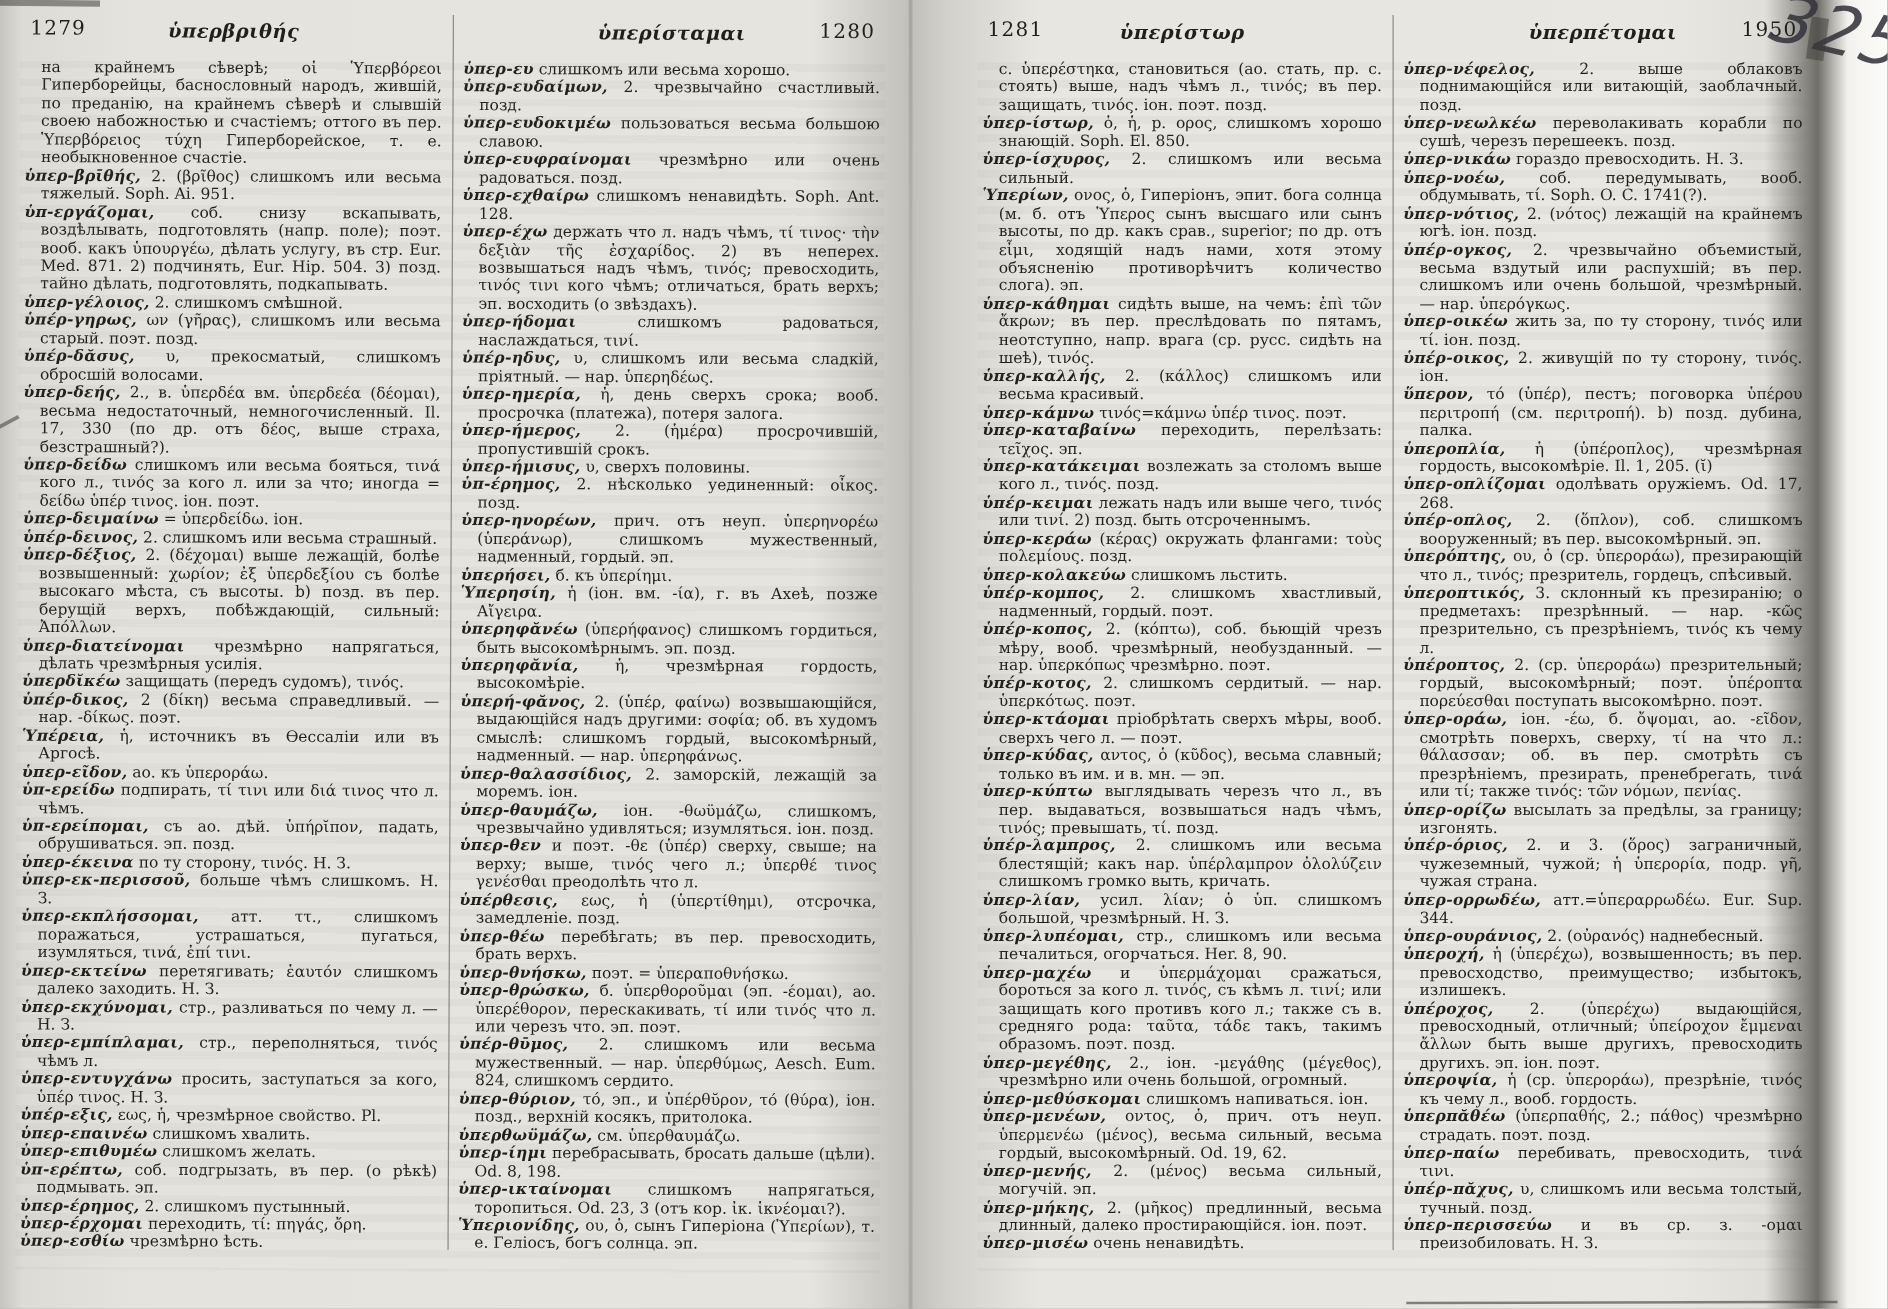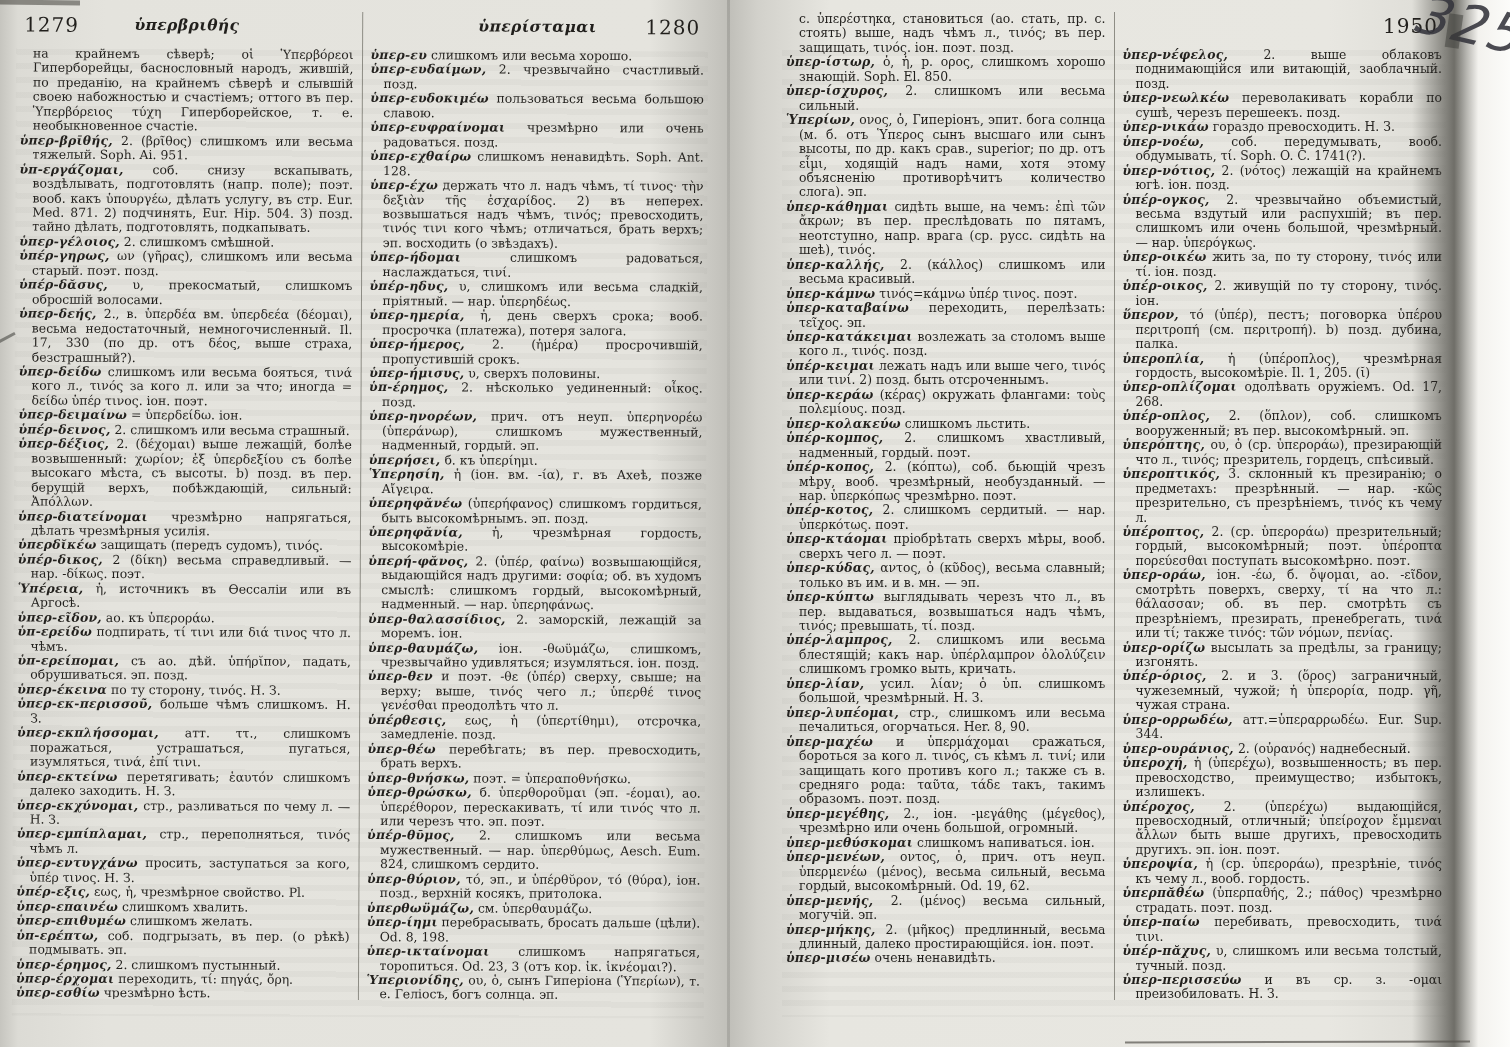--- a/index.html
+++ b/index.html
@@ -27,21 +27,21 @@
     pointer-events:none;
   }
   .pagecols{display:flex;padding-top:12px;}
   .col{flex:1 1 0;padding:0 8px;min-width:0;}
   .col + .col{border-left:1px solid #8e8d85;}
   .colhead{position:relative;height:30px;margin-bottom:6px;}
   .runhead{
     display:block;text-align:center;font-style:italic;font-weight:bold;
     font-size:15.5px;letter-spacing:0.4px;padding-top:4px;
   }
-  .pagenum{position:absolute;top:2px;font-size:20px;letter-spacing:1px;}
+  .pagenum{position:absolute;top:2px;font-size:16px;letter-spacing:1px;}
   .pagenum.side-left{left:4px;}
   .pagenum.side-right{right:4px;}
   .entries{height:952px;overflow:hidden;text-align:justify;
     font-size:12.4px;line-height:14.45px;}
   p.entry{margin:0;padding-left:13px;text-indent:-13px;}
   p.entry.cont{text-indent:0;}
   b.hw{font-style:italic;letter-spacing:0.25px;}
   
   .gutter-line{position:absolute;left:727px;top:0;width:3px;height:100%;
     background:linear-gradient(180deg,rgba(90,90,85,.25),rgba(90,90,85,.08) 30%,rgba(90,90,85,.22));}
@@ -145,20 +145,24 @@
             <p class="entry"><b class="hw">ὑπερ-ικταίνομαι</b> слишкомъ напрягаться, торопиться. Od. 23, 3 (отъ кор. ἰκ. ἱκνέομαι?).</p>
             <p class="entry"><b class="hw">Ὑπεριονίδης,</b> ου, ὁ, сынъ Гиперіона (Ὑπερίων), т. е. Геліосъ, богъ солнца. эп.</p>
           </div>
       </div>
     </div>
   </div>
 
   <div class="page right">
     <div class="pagecols">
       <div class="col">
+        <div class="colhead">
+          <span class="pagenum side-left">1281</span>
+          <span class="runhead">ὑπερίστωρ</span>
+        </div>
         <div class="entries">
             <p class="entry cont">с. ὑπερέστηκα, становиться (ао. стать, пр. с. стоять) выше, надъ чѣмъ л., τινός; въ пер. защищать, τινός. іон. поэт. позд.</p>
             <p class="entry"><b class="hw">ὑπερ-ίστωρ,</b> ὁ, ἡ, р. ορος, слишкомъ хорошо знающій. Soph. El. 850.</p>
             <p class="entry"><b class="hw">ὑπερ-ίσχυρος,</b> 2. слишкомъ или весьма сильный.</p>
             <p class="entry"><b class="hw">Ὑπερίων,</b> ονος, ὁ, Гиперіонъ, эпит. бога солнца (м. б. отъ Ὑπερος сынъ высшаго или сынъ высоты, по др. какъ срав., superior; по др. отъ εἶμι, ходящій надъ нами, хотя этому объясненію противорѣчитъ количество слога). эп.</p>
             <p class="entry"><b class="hw">ὑπερ-κάθημαι</b> сидѣть выше, на чемъ: ἐπὶ τῶν ἄκρων; въ пер. преслѣдовать по пятамъ, неотступно, напр. врага (ср. русс. сидѣть на шеѣ), τινός.</p>
             <p class="entry"><b class="hw">ὑπερ-καλλής,</b> 2. (κάλλος) слишкомъ или весьма красивый.</p>
             <p class="entry"><b class="hw">ὑπερ-κάμνω</b> τινός=κάμνω ὑπέρ τινος. поэт.</p>
             <p class="entry"><b class="hw">ὑπερ-καταβαίνω</b> переходить, перелѣзать: τεῖχος. эп.</p>
             <p class="entry"><b class="hw">ὑπερ-κατάκειμαι</b> возлежать за столомъ выше кого л., τινός. позд.</p>
@@ -178,20 +182,21 @@
             <p class="entry"><b class="hw">ὑπερ-μεγέθης,</b> 2., іон. -μεγάθης (μέγεθος), чрезмѣрно или очень большой, огромный.</p>
             <p class="entry"><b class="hw">ὑπερ-μεθύσκομαι</b> слишкомъ напиваться. іон.</p>
             <p class="entry"><b class="hw">ὑπερ-μενέων,</b> οντος, ὁ, прич. отъ неуп. ὑπερμενέω (μένος), весьма сильный, весьма гордый, высокомѣрный. Od. 19, 62.</p>
             <p class="entry"><b class="hw">ὑπερ-μενής,</b> 2. (μένος) весьма сильный, могучій. эп.</p>
             <p class="entry"><b class="hw">ὑπερ-μήκης,</b> 2. (μῆκος) предлинный, весьма длинный, далеко простирающійся. іон. поэт.</p>
             <p class="entry"><b class="hw">ὑπερ-μισέω</b> очень ненавидѣть.</p>
           </div>
       </div>
       <div class="col">
         <div class="colhead">
+          <span class="runhead">ὑπερπέτομαι</span>
           <span class="pagenum side-right">1950</span>
         </div>
         <div class="entries">
             <p class="entry"><b class="hw">ὑπερ-νέφελος,</b> 2. выше облаковъ поднимающійся или витающій, заоблачный. позд.</p>
             <p class="entry"><b class="hw">ὑπερ-νεωλκέω</b> переволакивать корабли по сушѣ, черезъ перешеекъ. позд.</p>
             <p class="entry"><b class="hw">ὑπερ-νικάω</b> гораздо превосходить. Н. З.</p>
             <p class="entry"><b class="hw">ὑπερ-νοέω,</b> соб. передумывать, вооб. обдумывать, τί. Soph. O. C. 1741(?).</p>
             <p class="entry"><b class="hw">ὑπερ-νότιος,</b> 2. (νότος) лежащій на крайнемъ югѣ. іон. позд.</p>
             <p class="entry"><b class="hw">ὑπέρ-ογκος,</b> 2. чрезвычайно объемистый, весьма вздутый или распухшій; въ пер. слишкомъ или очень большой, чрезмѣрный. — нар. ὑπερόγκως.</p>
             <p class="entry"><b class="hw">ὑπερ-οικέω</b> жить за, по ту сторону, τινός или τί. іон. позд.</p>

